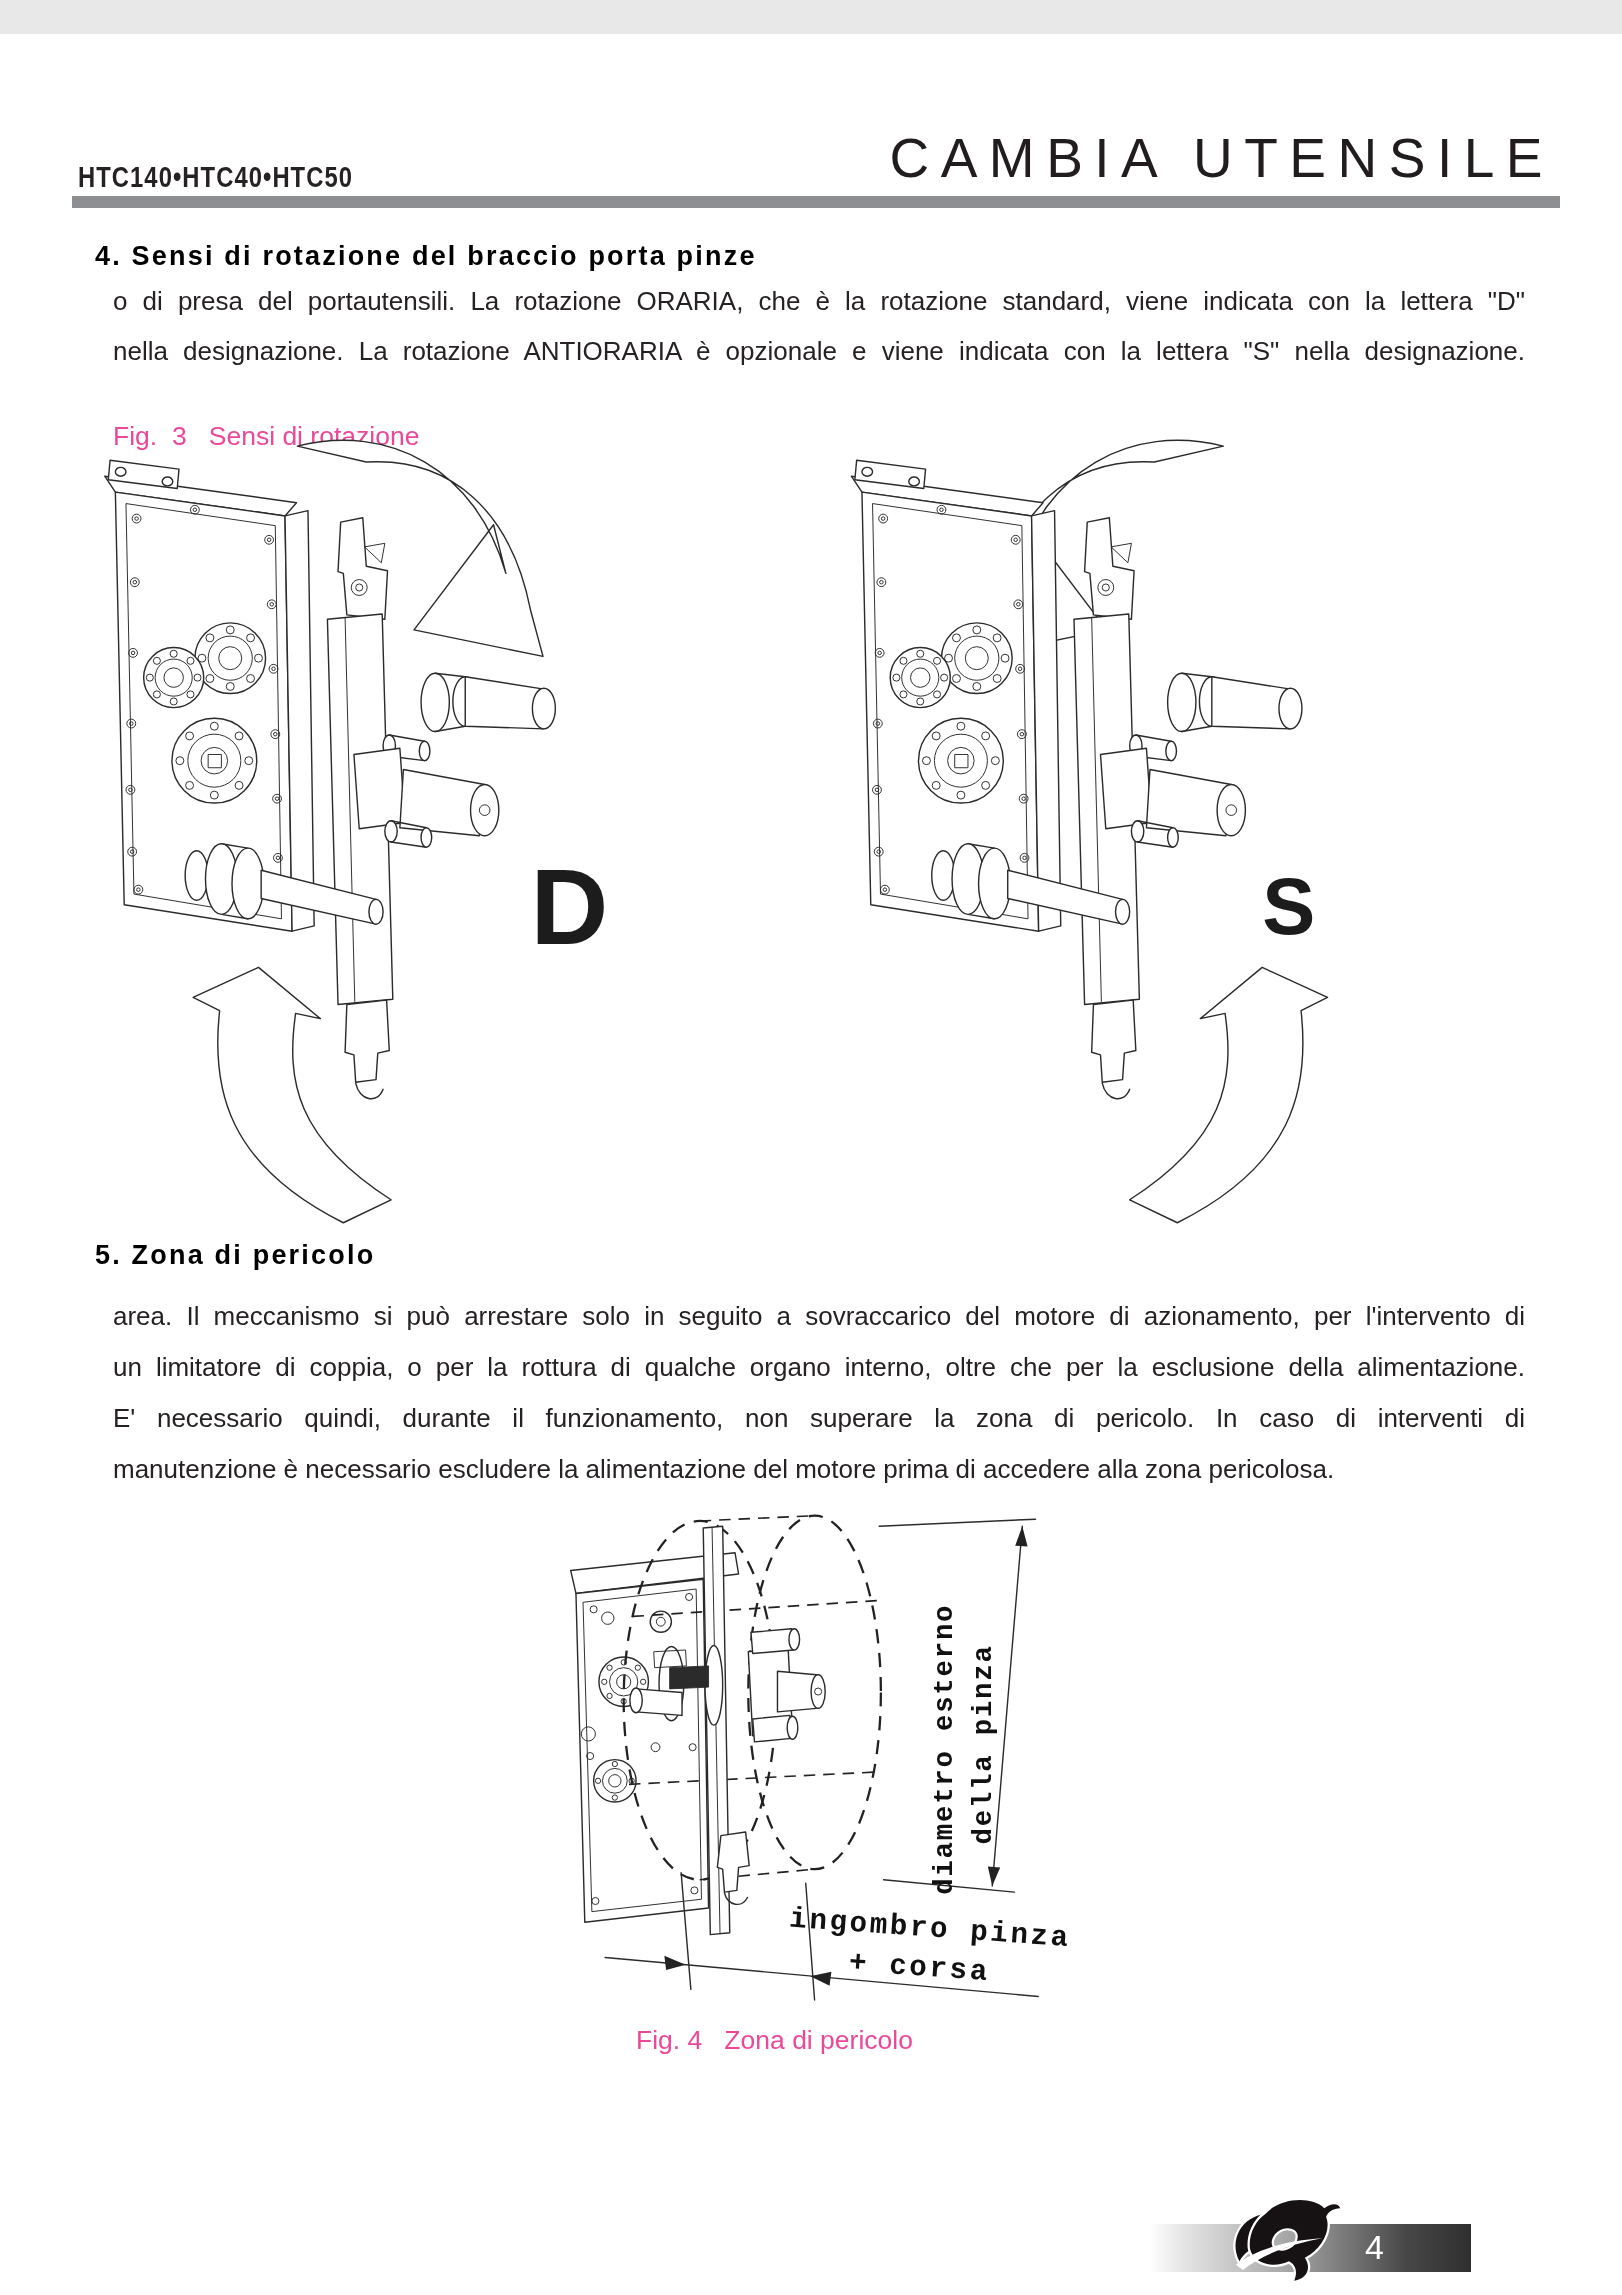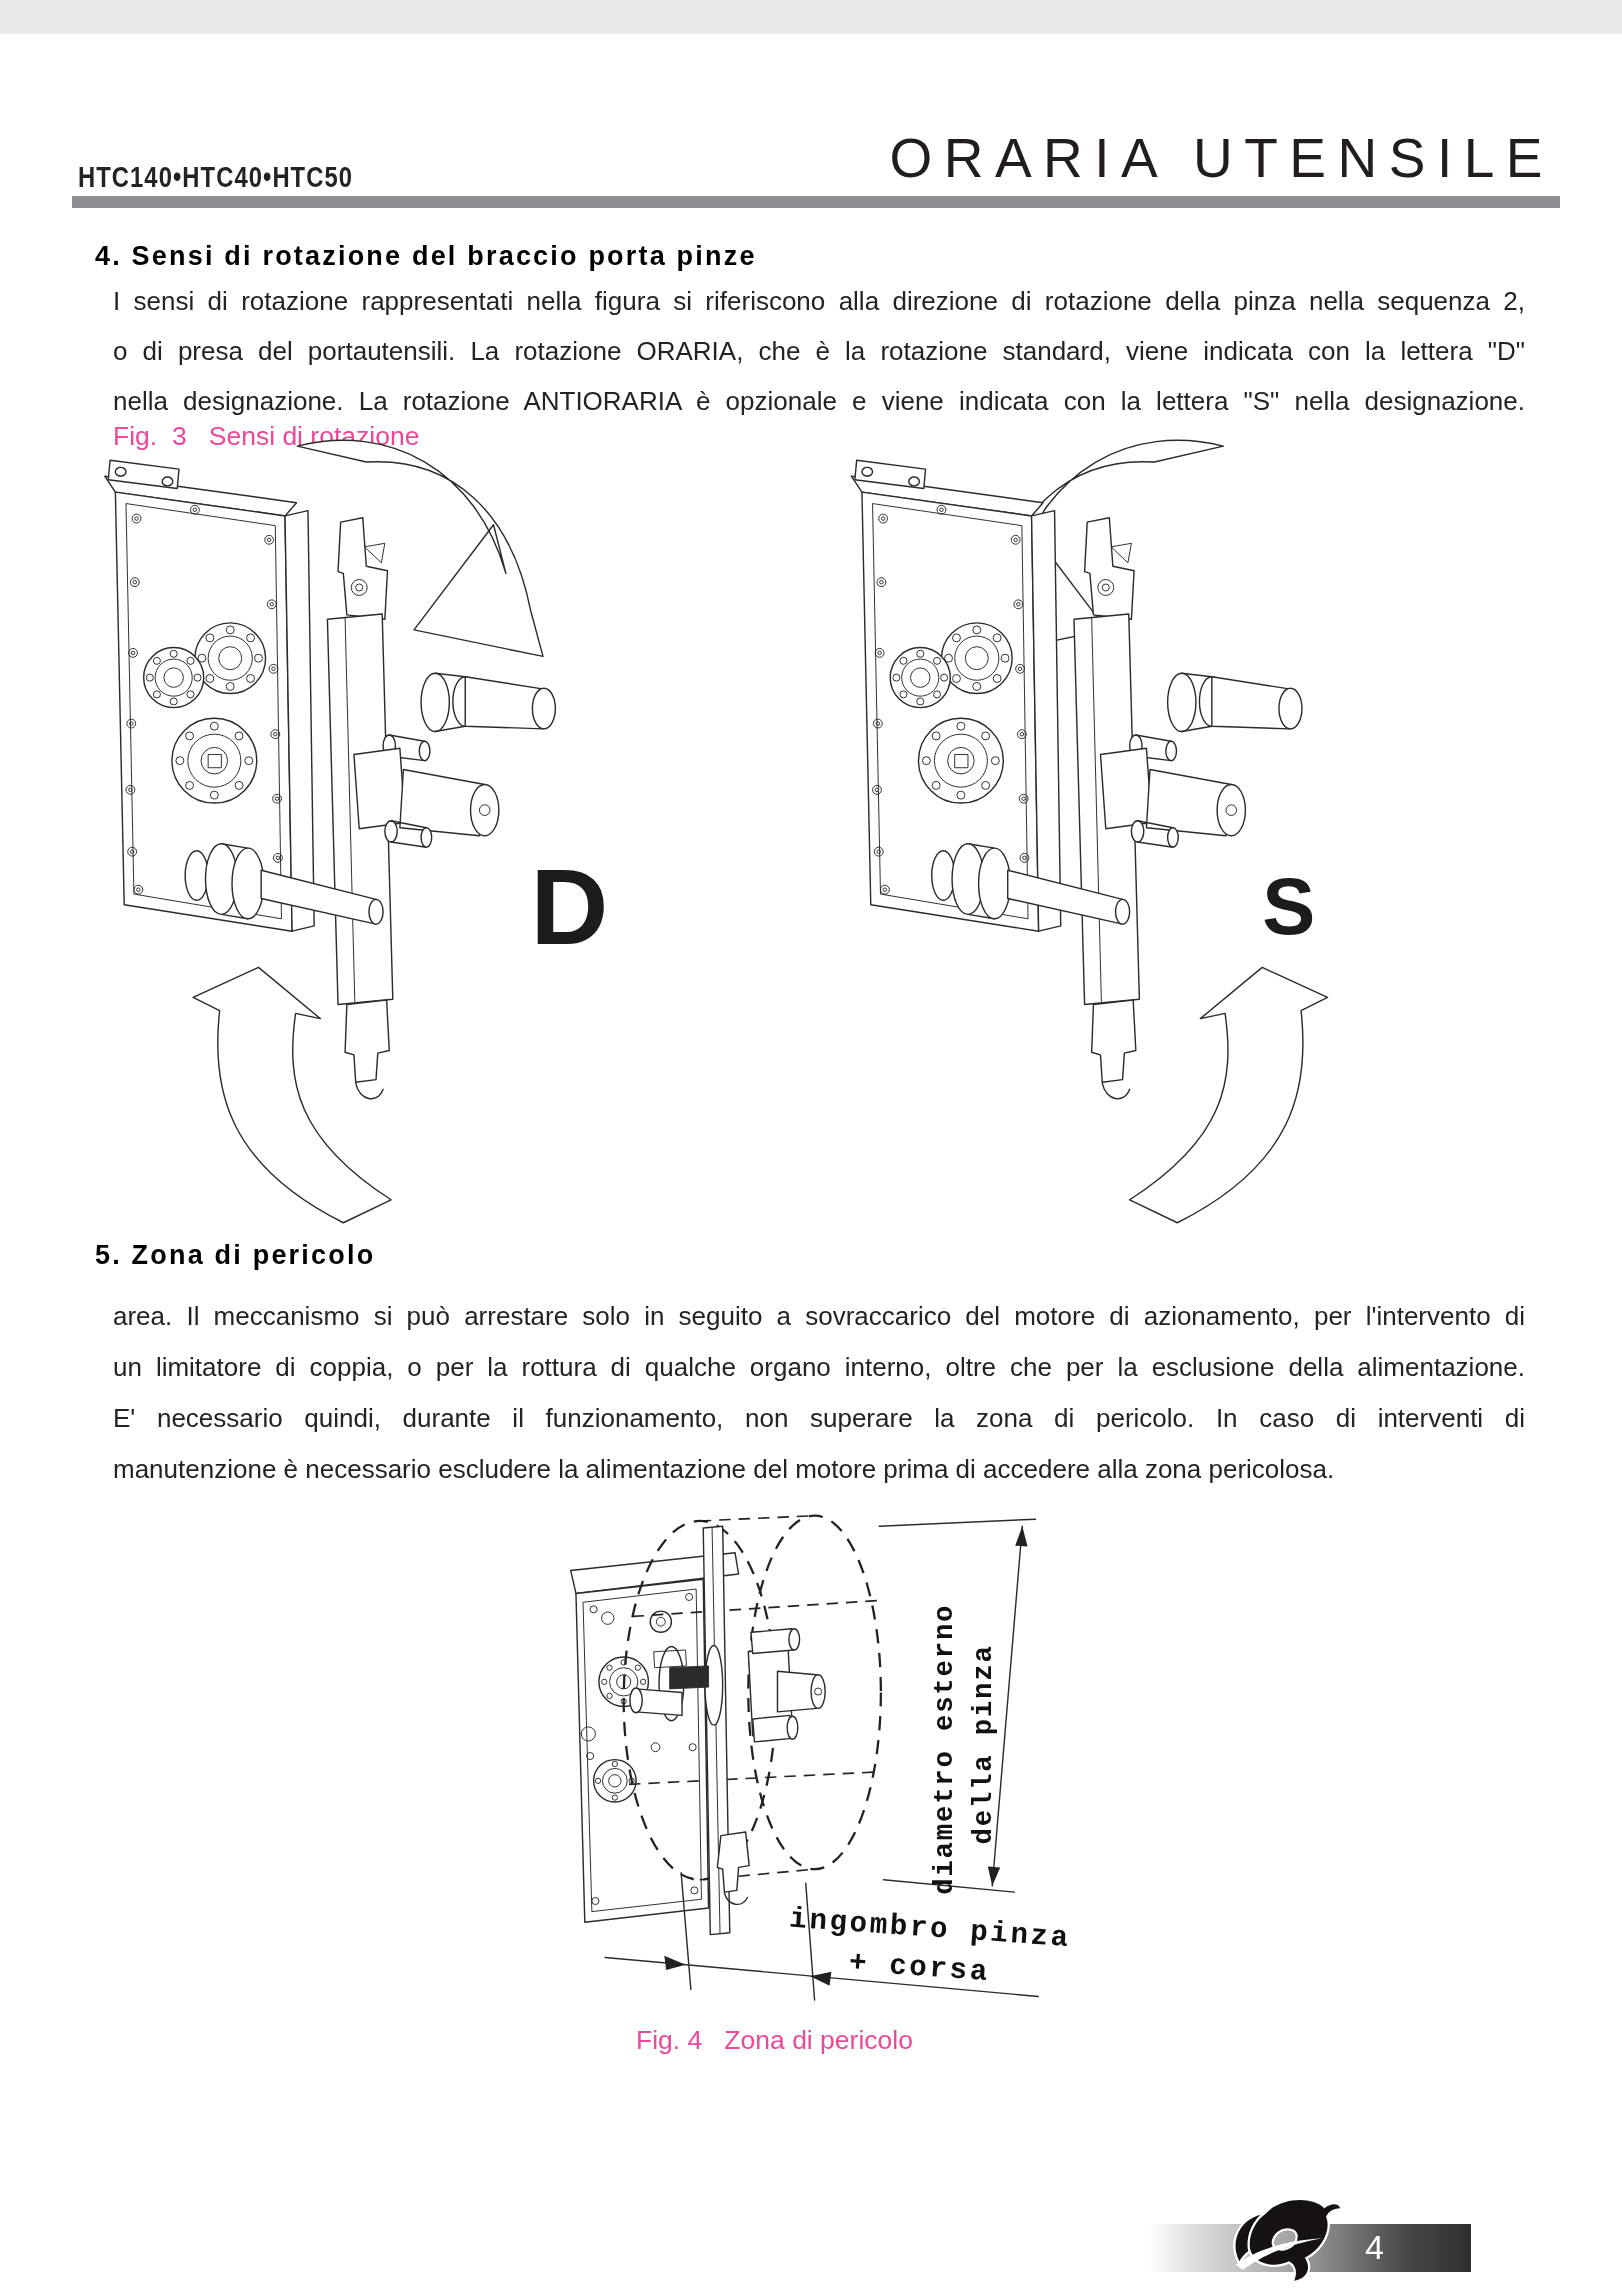--- a/index.html
+++ b/index.html
@@ -41,26 +41,25 @@
   .fbar{left:1149px;top:2190px;width:322px;height:48px;
     background:linear-gradient(90deg,rgba(255,255,255,0) 0%,#e6e6e6 10%,#a2a2a2 45%,#474747 80%,#2f2f2f 100%);}
   .pagenum{left:1365px;top:2194px;font-size:34px;color:#ffffff;}
 </style>
 </head>
 <body>
 
 <div id="page">
 
   <div class="abs models">HTC140•HTC40•HTC50</div>
-  <div class="abs brand">ORARIA UTENSILE</div>
+  <div class="abs brand">CAMBIA UTENSILE</div>
   <div class="abs hrule"></div>
 
   <div class="abs sechead" style="left:95px;top:207px;">4. Sensi di rotazione del braccio porta pinze</div>
   <div class="abs bodyblock" style="left:113px;top:242px;">
-    <div class="jline">I sensi di rotazione rappresentati nella figura si riferiscono alla direzione di rotazione della pinza nella sequenza  2,</div>
     <div class="jline">o di presa del portautensili. La rotazione ORARIA, che è la rotazione standard, viene indicata con la lettera  "D"</div>
     <div class="jline">nella designazione. La rotazione ANTIORARIA è opzionale e viene indicata con la lettera  "S" nella designazione.</div>
   </div>
 
   <div class="abs figcap" style="left:113px;top:387px;">Fig.  3   Sensi di rotazione</div>
 
   <svg class="abs" style="left:80px;top:398px;" width="1290" height="804" viewBox="0 0 1460 910">
     <defs>
       <g id="machine-body">
 

